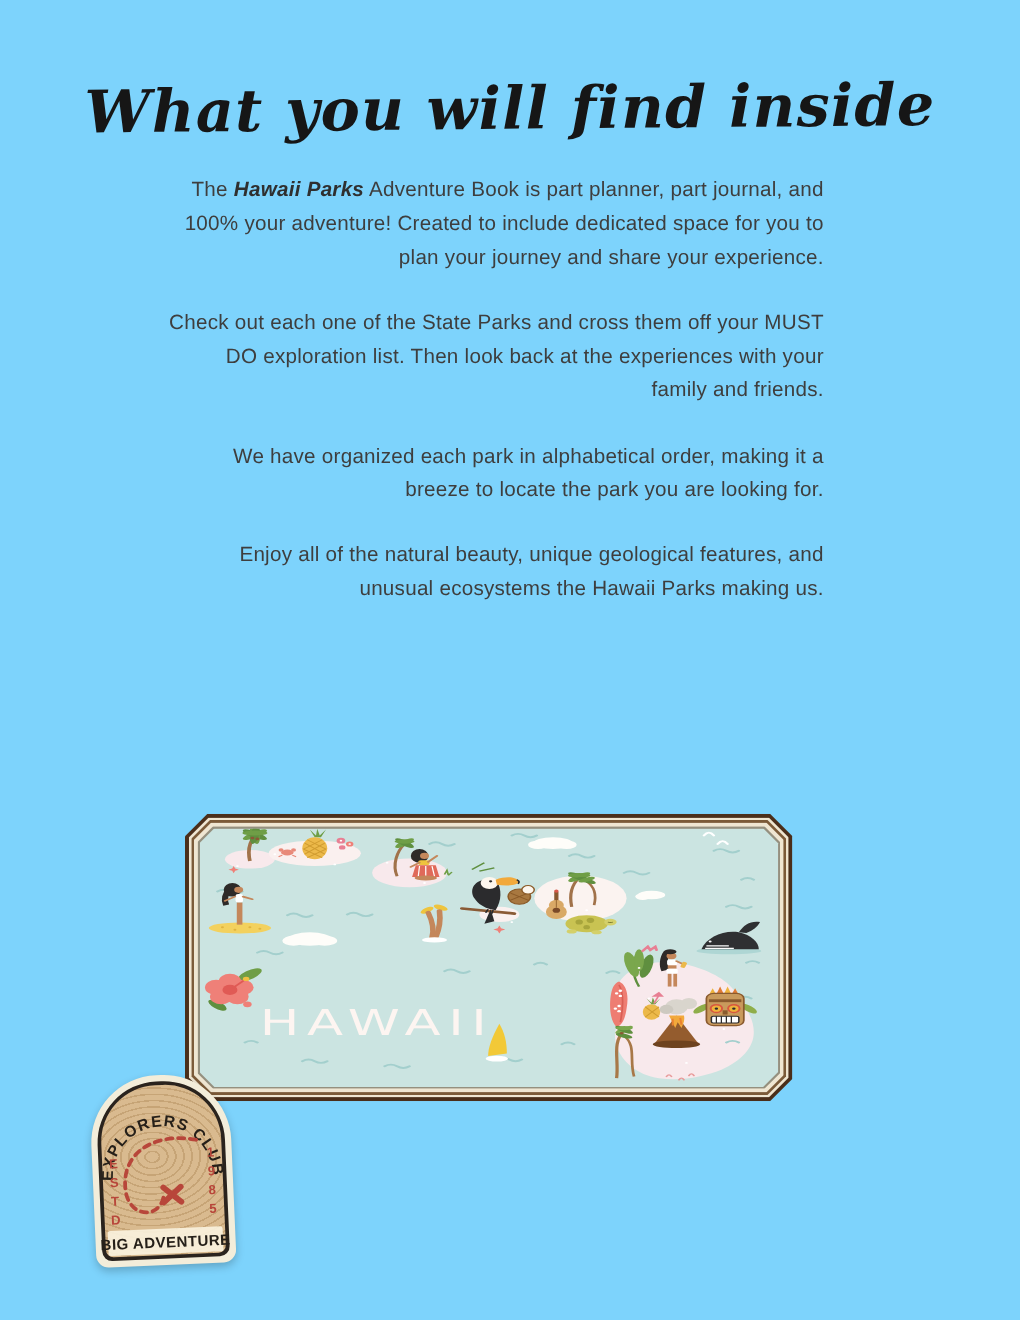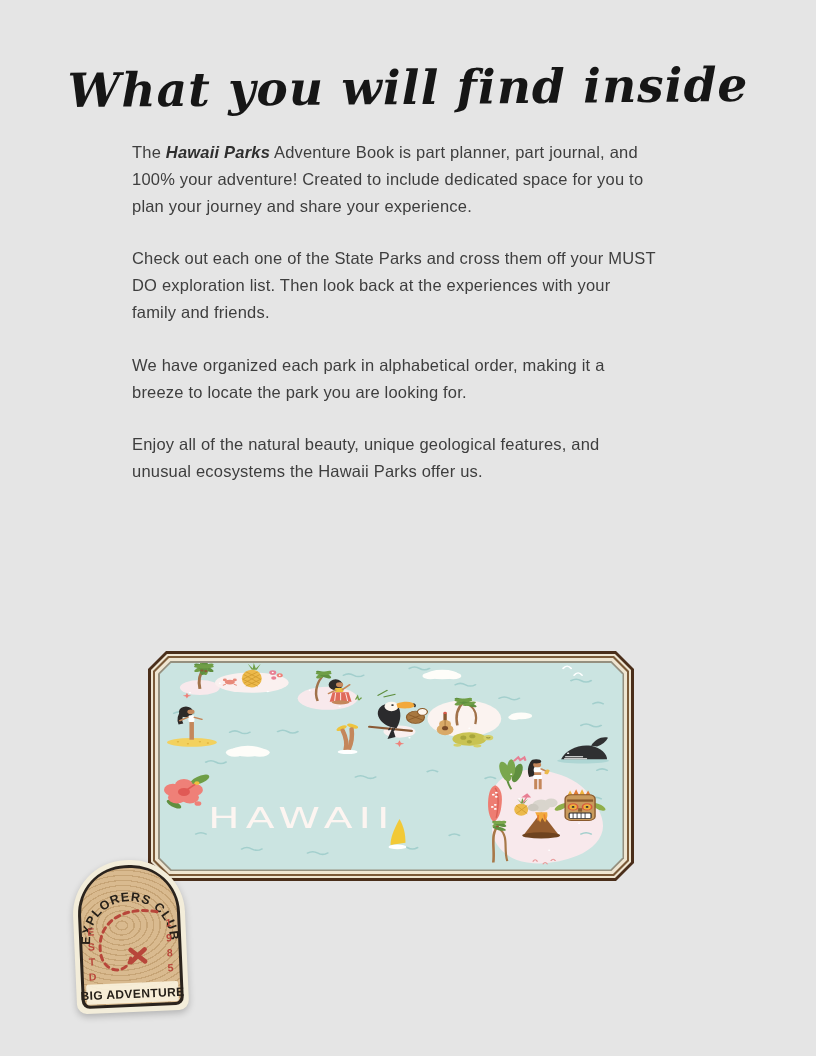--- a/index.html
+++ b/index.html
@@ -1,25 +1,25 @@
 <!DOCTYPE html>
 <html><head>
 <meta charset="utf-8">
 <style>
   html,body{margin:0;padding:0;background:#ffffff;}
-  .page{position:relative;width:816px;height:1056px;background:#e5e5e5;overflow:hidden;
+  .page{position:relative;width:816px;height:1056px;background:#7dd3fc;overflow:hidden;
         font-family:"Liberation Sans",sans-serif;}
   
   .title{position:absolute;top:60px;left:0;width:100%;text-align:center;
          font-family:"DejaVu Serif",serif;font-style:italic;font-weight:700;
          font-size:47px;color:#161616;letter-spacing:1px;transform:rotate(-0.5deg);}
   
   .content{position:absolute;left:132px;top:139px;width:527px;color:#3e3e3e;
            font-size:16.5px;line-height:26.8px;letter-spacing:.2px;}
-  .content p{margin:0 0 26px 0;}
+  .content p{margin:0 0 26px 0;text-align:right;}
   .emph{font-weight:700;font-style:italic;color:#2f2f2f;}
   
   .map-frame{position:absolute;left:148px;top:651px;width:486px;height:230px;z-index:1;}
   .ring{position:absolute;
         clip-path:polygon(var(--b) 0,calc(100% - var(--b)) 0,100% var(--b),
                   100% calc(100% - var(--b)),calc(100% - var(--b)) 100%,
                   var(--b) 100%,0 calc(100% - var(--b)),0 var(--b));}
   .r1{inset:0;--b:18px;background:#4a2e1a;}
   .r2{inset:3px;--b:16px;background:#efe6d2;}
   .r3{inset:5px;--b:15px;background:#7b5a38;}
@@ -53,21 +53,21 @@
 <body>
 
 <div class="page">
 
   <div class="title">What you will find inside</div>
 
   <div class="content">
     <p><span>The </span><span class="emph">Hawaii Parks</span><span> Adventure Book is part planner, part journal, and 100% your adventure! Created to include dedicated space for you to plan your journey and share your experience.</span></p>
     <p>Check out each one of the State Parks and cross them off your MUST DO exploration list. Then look back at the experiences with your family and friends.</p>
     <p>We have organized each park in alphabetical order, making it a breeze to locate the park you are looking for.</p>
-    <p>Enjoy all of the natural beauty, unique geological features, and unusual ecosystems the Hawaii Parks offer us.</p>
+    <p>Enjoy all of the natural beauty, unique geological features, and unusual ecosystems the Hawaii Parks making us.</p>
   </div>
 
   <div class="map-frame">
     <div class="ring r1"></div>
     <div class="ring r2"></div>
     <div class="ring r3"></div>
     <div class="ring r4"></div>
     <div class="ring r5"></div>
     <div class="ring r6">
       <svg class="scene" viewBox="0 0 464 305" preserveAspectRatio="none">

